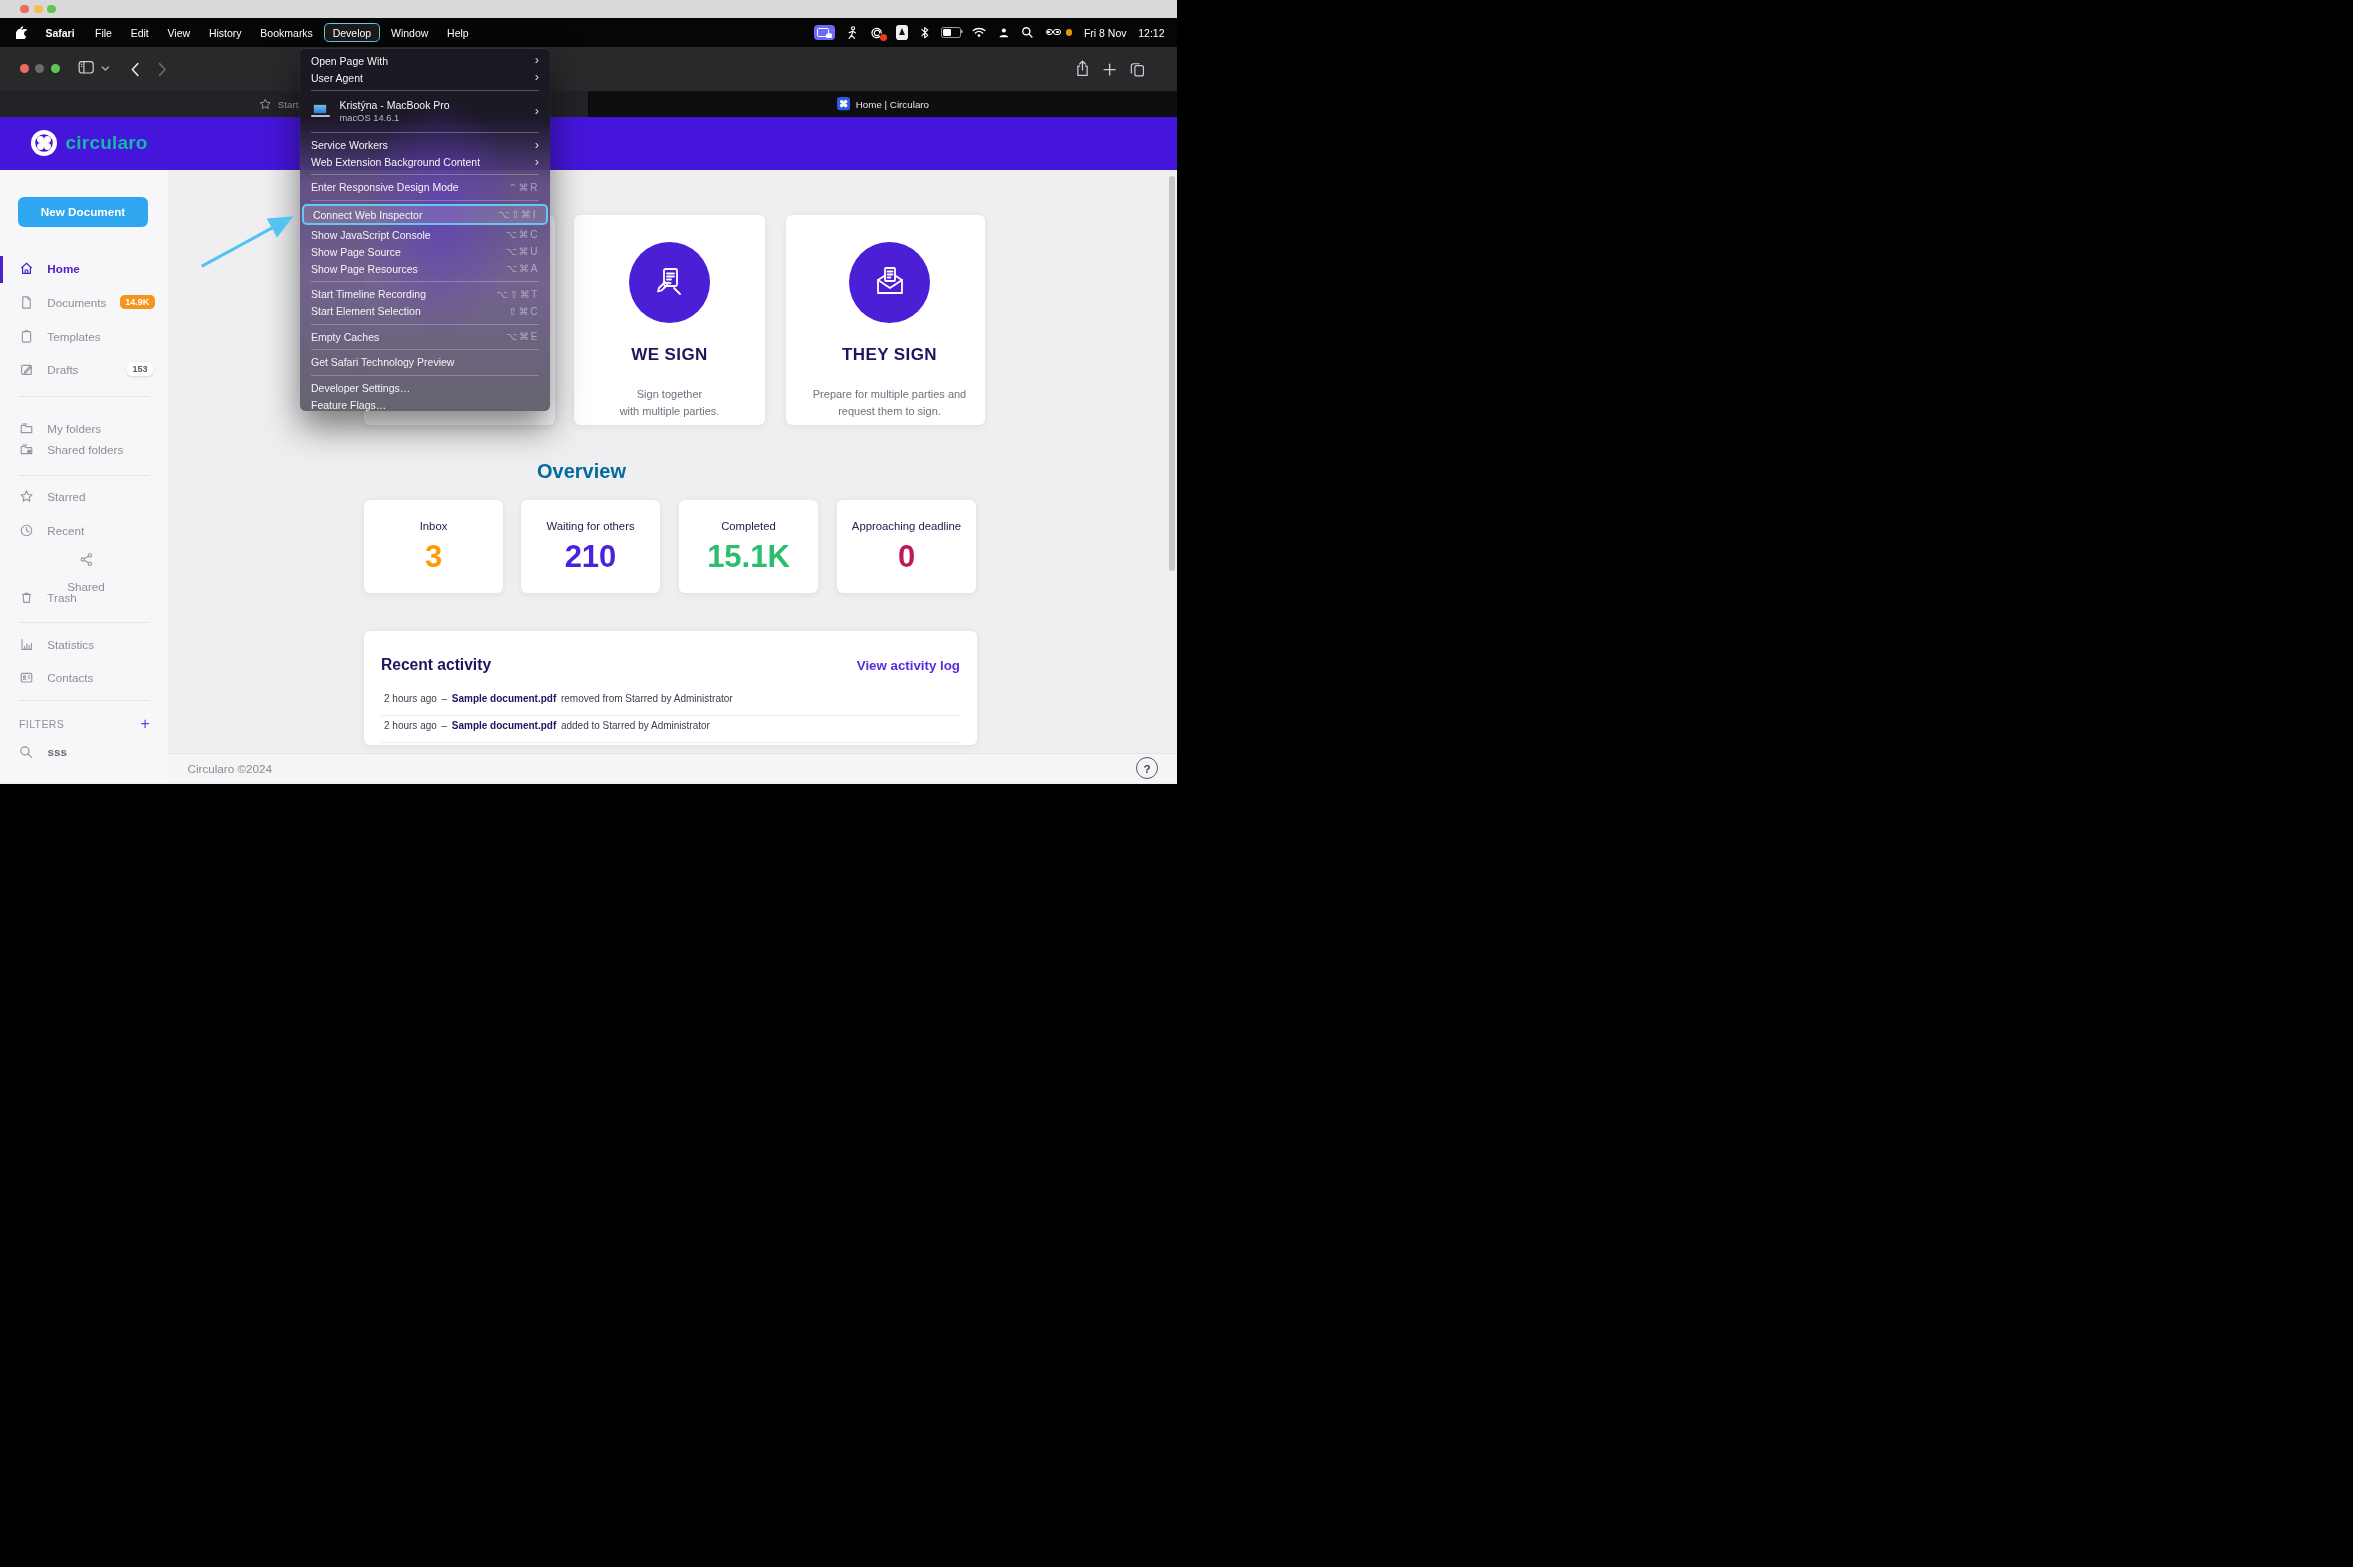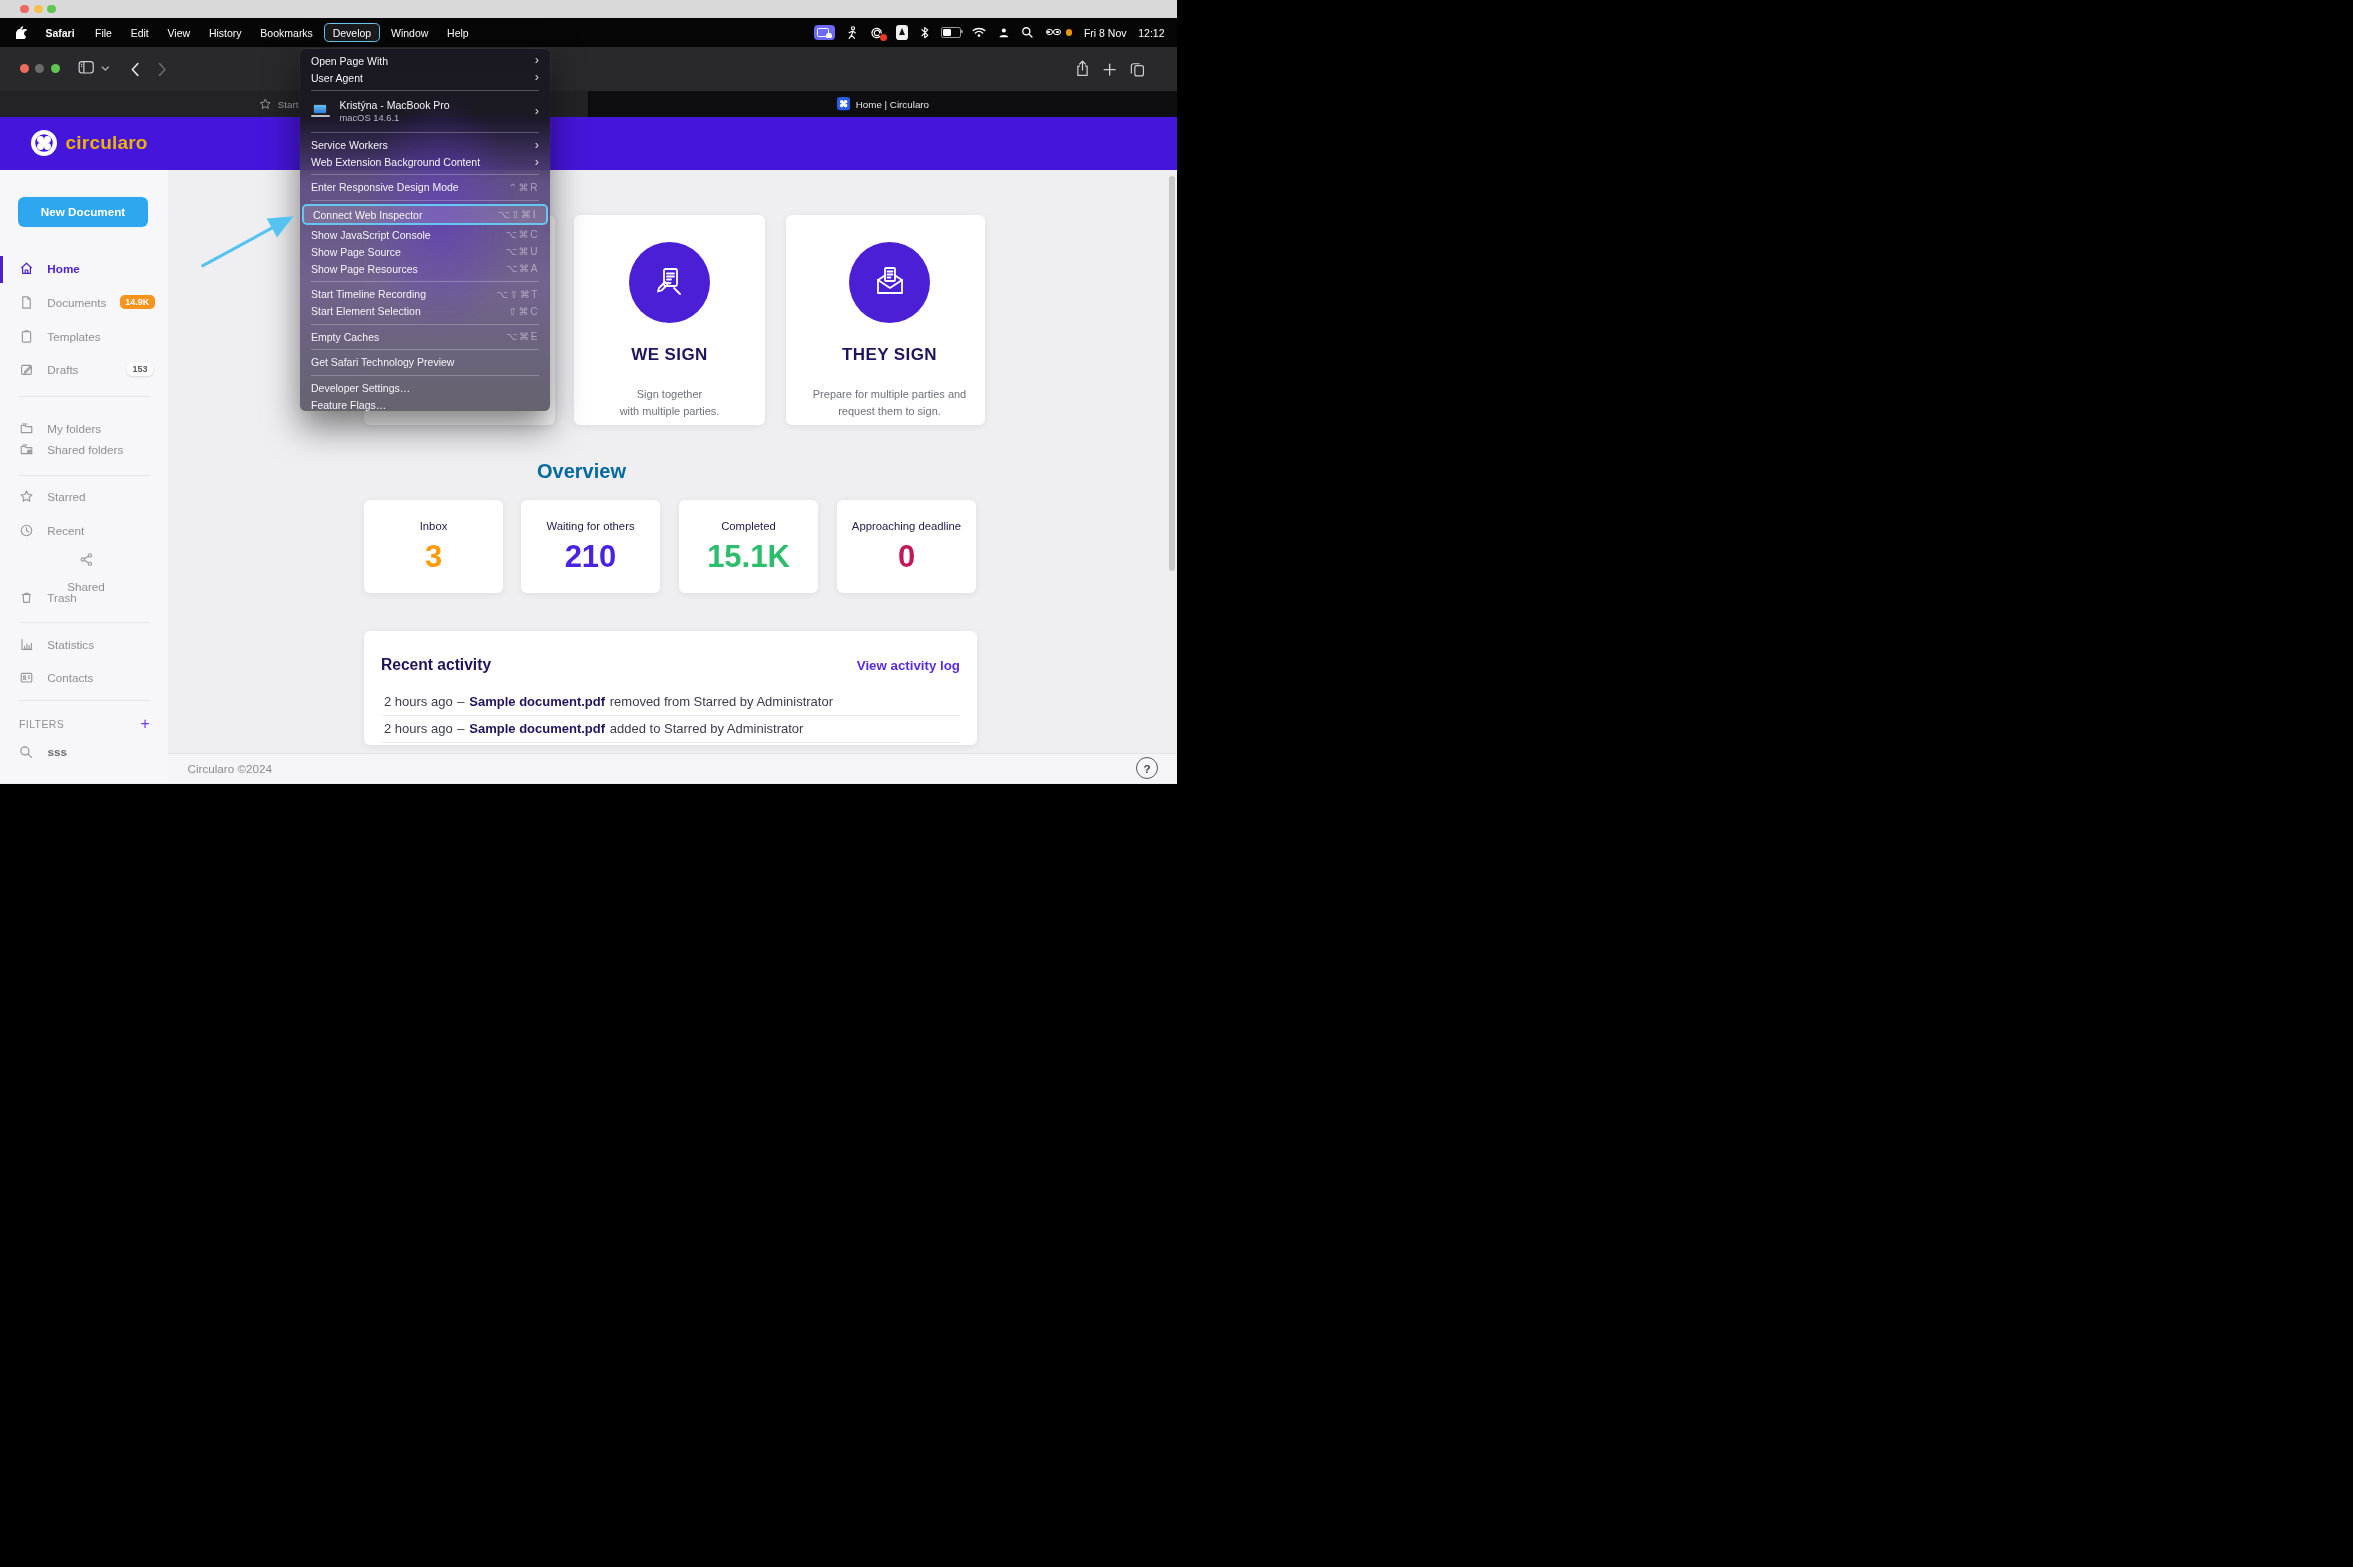--- a/index.html
+++ b/index.html
@@ -53,21 +53,21 @@
 
   
   .tabstrip{left:0;top:91px;width:1177px;height:26px;background:#1a1a1d;display:flex;}
   .tab-left{width:588px;background:#232327;display:flex;align-items:center;color:#9a9aa0;
       font-size:9.8px;border-right:0.8px solid #0a0a0a;}
   .tab-active{flex:1;background:#0e0e10;display:flex;align-items:center;justify-content:center;
       gap:5.5px;color:#e6e6e9;font-size:9.8px;}
 
   
   .app-header{left:0;top:117px;width:1177px;height:53px;background:#4615DB;}
-  .logo-wrap{left:31px;top:13.3px;display:flex;align-items:center;gap:8.6px;color:#eab308;}
+  .logo-wrap{left:31px;top:13.3px;display:flex;align-items:center;gap:8.6px;color:#14b8a6;}
   .wordmark{font-size:19px;font-weight:700;letter-spacing:0.2px;}
   .searchpill{left:187px;top:129px;width:444px;height:30px;background:rgba(255,255,255,.13);
       border-radius:7.8px;display:flex;align-items:center;color:#fff;}
   .searchpill input{background:transparent;border:none;outline:none;color:#fff;font-size:11px;
       font-family:"Liberation Sans",sans-serif;width:343px;}
   .searchpill input::placeholder{color:rgba(255,255,255,.8);}
   .search-caret-seg{position:absolute;right:0;top:0;width:36px;height:30px;border-radius:0 7.8px 7.8px 0;
       background:rgba(255,255,255,.07);display:flex;align-items:center;justify-content:center;}
   .caret-down{width:0;height:0;border-left:5.5px solid transparent;border-right:5.5px solid transparent;
       border-top:6.2px solid #fff;border-radius:1.6px;}
@@ -112,22 +112,22 @@
   .sign-sub{margin-top:21px;font-size:11px;color:#70707e;line-height:1.55;}
   .overview-title{left:168px;top:460px;width:827px;text-align:center;font-size:20px;font-weight:800;
       color:#0369a1;}
   .stat-card{top:500px;width:139px;height:93px;text-align:center;}
   .stat-label{margin-top:20px;font-size:11.3px;color:#23204F;}
   .stat-value{margin-top:7px;font-size:31px;font-weight:800;}
   .c-orange{color:#FE9A02;}.c-indigo{color:#4B22E0;}.c-green{color:#2DBE6C;}.c-crimson{color:#C2185B;}
   .activity-card{left:364px;top:631px;width:613px;height:114px;}
   .act-title{position:absolute;left:17px;top:25px;font-size:15.6px;font-weight:800;color:#1d165e;}
   .act-link{position:absolute;right:17px;top:27px;font-size:13.3px;font-weight:700;color:#5B2BE0;cursor:pointer;}
-  .act-row{position:absolute;left:20px;right:13px;height:17px;font-size:13px;color:#3c3c4e;
-      display:flex;align-items:center;gap:4.7px;}
+  .act-row{position:absolute;left:20px;right:13px;height:17px;font-size:10px;color:#3c3c4e;
+      display:flex;align-items:flex-start;gap:4.7px;}
   .act-file{font-weight:700;color:#1d165e;}
   .act-sep{position:absolute;left:17px;right:17px;height:0.8px;background:#ececef;}
 
   
   .footer{left:168px;top:753px;width:1009px;height:30px;background:#f5f5f7;border-top:0.8px solid #e3e3e6;
       display:flex;align-items:center;color:#8b8b90;font-size:11.7px;padding-left:19.5px;box-sizing:border-box;}
   .help-btn{left:1136px;top:757px;width:20px;height:20px;border-radius:50%;border:1.2px solid #55555c;
       color:#44444b;font-size:11.7px;font-weight:700;display:flex;align-items:center;justify-content:center;cursor:pointer;}
 
   .scroll-thumb{left:1169px;top:176px;width:5.5px;height:395px;background:#c7c7ca;border-radius:3.1px;}

